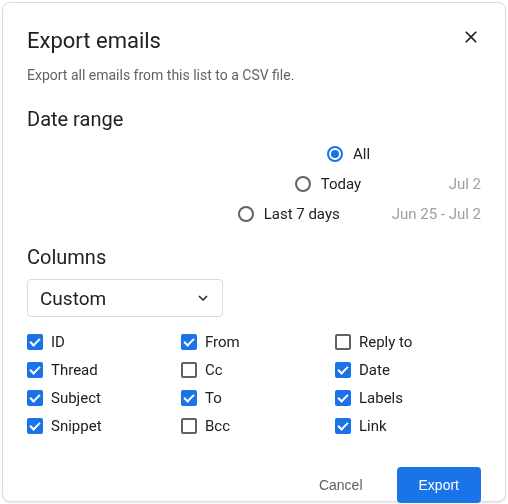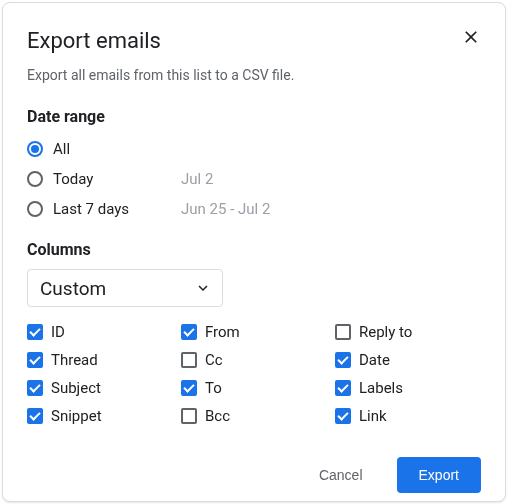--- a/index.html
+++ b/index.html
@@ -43,28 +43,28 @@
     color: #202124;
   }
   .close-btn svg { display: block; }
   .dlg-sub {
     font-size: 14px;
     color: #5f6368;
     margin: 10px 0 22px 0;
     line-height: 20px;
   }
   .section-title {
-    font-size: 16px;
-    font-weight: 700;
+    font-size: 20px;
+    font-weight: 400;
     color: #202124;
     margin: 0 0 10px 0;
   }
   .section-title.cols { margin-top: 18px; }
   .radio-group { display: flex; flex-direction: column; gap: 4px; }
-  .radio-row { display: flex; align-items: center; height: 26px; }
+  .radio-row { display: flex; align-items: center; height: 26px; justify-content: flex-end; }
   .radio-row input[type="radio"] {
     appearance: none;
     width: 16px;
     height: 16px;
     border: 2px solid #5f6368;
     border-radius: 50%;
     margin: 0 10px 0 0;
     position: relative;
     cursor: pointer;
   }

